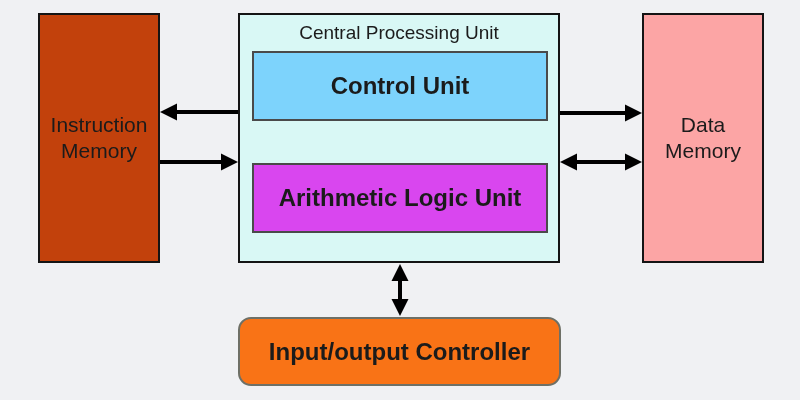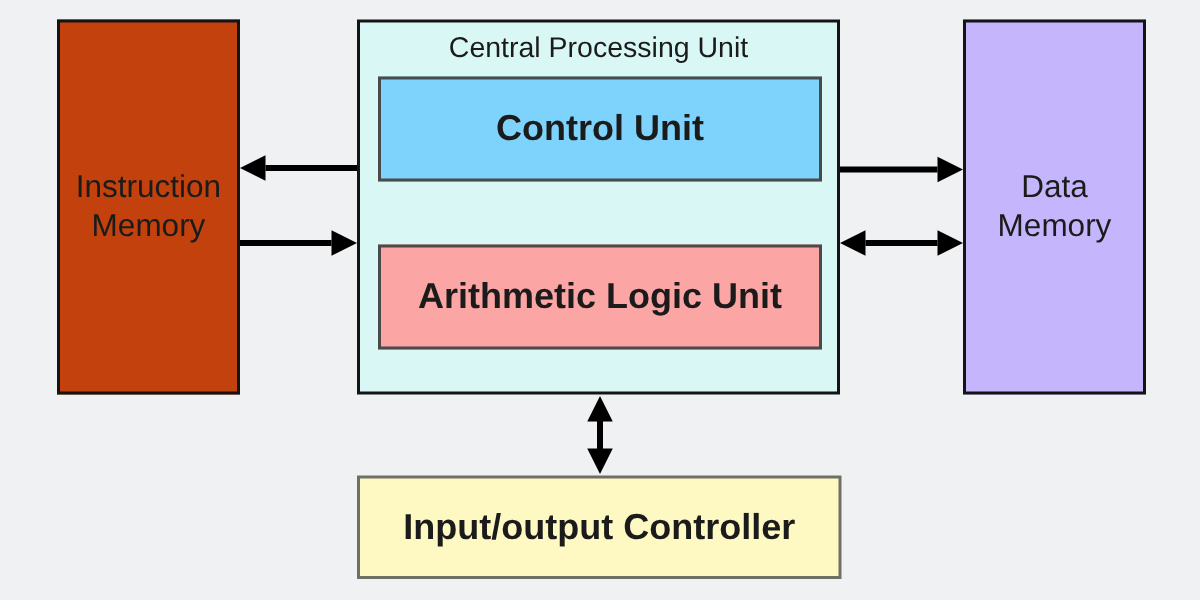--- a/index.html
+++ b/index.html
@@ -86,30 +86,30 @@
 
   <div class="box memory-box box-instruction-memory" style="background-color: #c2410c; border-color: rgb(20, 20, 20);">
     <span>Instruction Memory</span>
   </div>
 
   <div class="box box-cpu" style="background-color: rgb(217, 248, 245); border-color: rgb(20, 20, 20);">
     <div class="cpu-title">Central Processing Unit</div>
     <div class="box unit-box box-control-unit" style="background-color: #7dd3fc; border-color: rgb(74, 74, 74);">
       <span>Control Unit</span>
     </div>
-    <div class="box unit-box box-alu" style="background-color: #fca5a5; border-color: rgb(74, 74, 74);">
+    <div class="box unit-box box-alu" style="background-color: #d946ef; border-color: rgb(74, 74, 74);">
       <span>Arithmetic Logic Unit</span>
     </div>
   </div>
 
-  <div class="box memory-box box-data-memory" style="background-color: #c4b5fd; border-color: rgb(20, 20, 20);">
+  <div class="box memory-box box-data-memory" style="background-color: #fca5a5; border-color: rgb(20, 20, 20);">
     <span>Data Memory</span>
   </div>
 
-  <div class="box box-io" style="background-color: #fef9c3; border-color: rgb(110, 112, 102);">
+  <div class="box box-io" style="background-color: #f97316; border-color: rgb(110, 112, 102); border-radius: 13px;">
     <span>Input/output Controller</span>
   </div>
 
   <svg class="arrow-layer" width="800" height="400" viewBox="0 0 800 400" xmlns="http://www.w3.org/2000/svg">
 
     <g>
       <line class="arrow-shaft" x1="238" y1="112" x2="177" y2="112" stroke="#000000"></line>
       <polygon points="160,112 177,103.5 177,120.5" fill="#000000"></polygon>
     </g>
 

